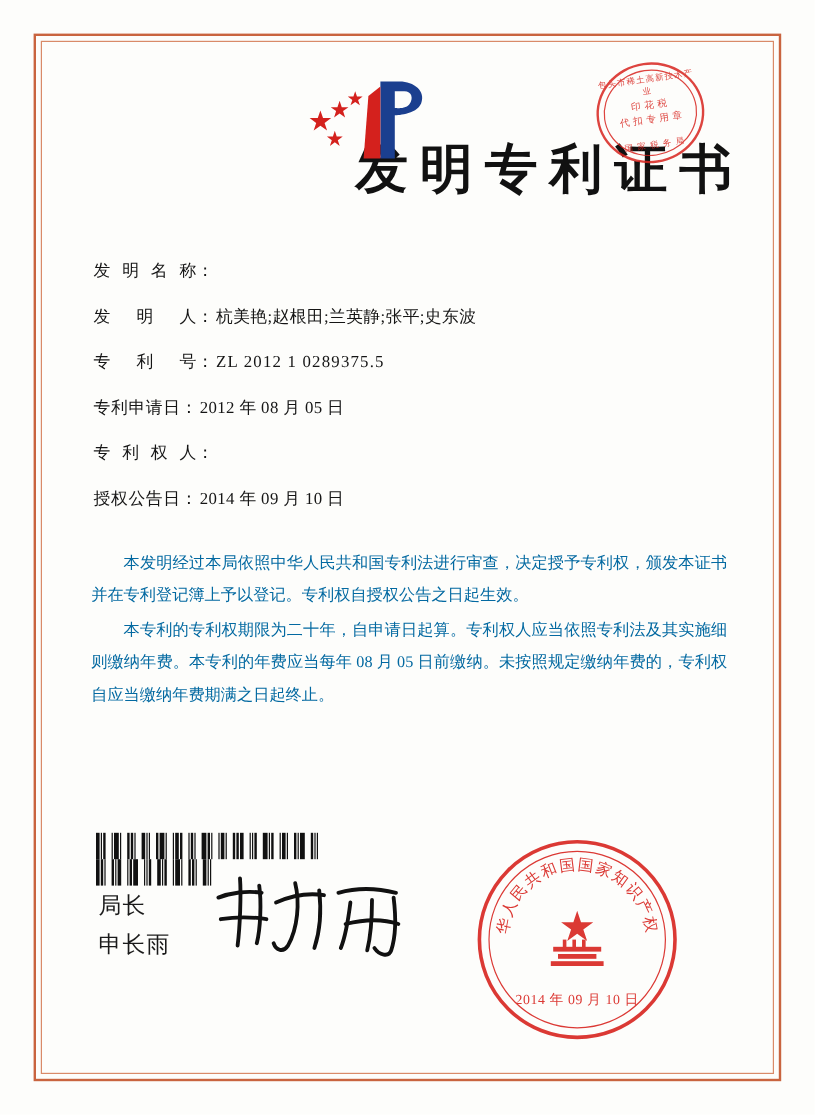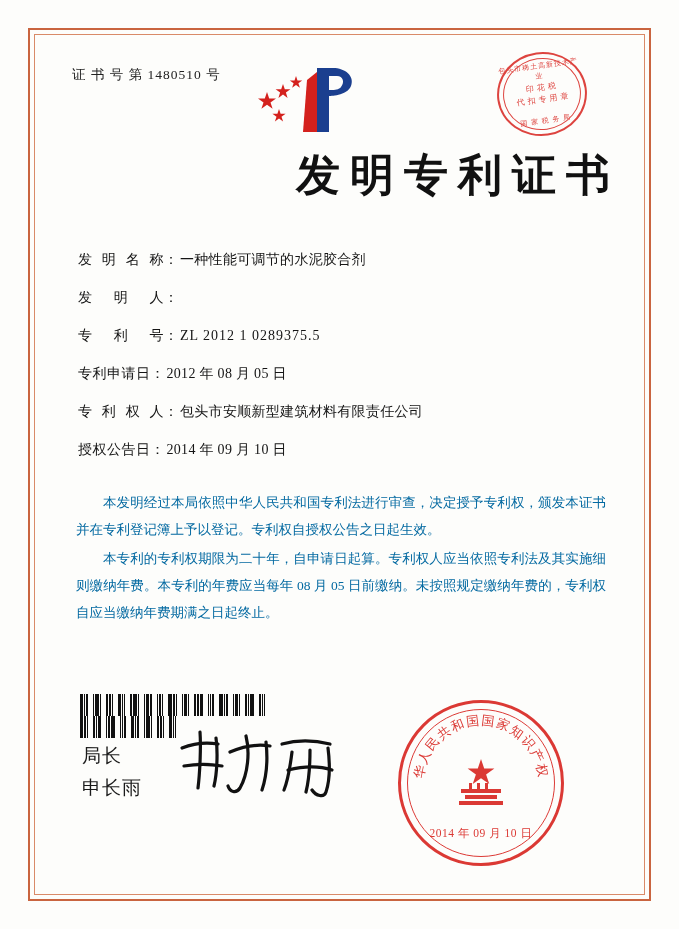--- a/index.html
+++ b/index.html
@@ -260,53 +260,51 @@
 </head>
 <body>
 
 <div class="page">
 
   <div class="border-outer"></div>
   <div class="border-inner"></div>
 
   <div class="content">
 
-    <div class="cert-no">证 书 号 第 1480510 号</div>
 
     <div class="title">发明专利证书</div>
 
     <div class="fields">
 
       <div class="field-row">
         <span class="field-label spread">发 明 名 称</span>
         <span>：</span>
-        <span class="field-value">一种性能可调节的水泥胶合剂</span>
       </div>
 
       <div class="field-row">
         <span class="field-label spread">发 明 人</span>
         <span>：</span>
+        <span class="field-value">杭美艳;赵根田;兰英静;张平;史东波</span>
       </div>
 
       <div class="field-row">
         <span class="field-label spread">专 利 号</span>
         <span>：</span>
         <span class="field-value mono-ish">ZL 2012 1 0289375.5</span>
       </div>
 
       <div class="field-row">
         <span class="field-label">专利申请日</span>
         <span>：</span>
         <span class="field-value">2012 年 08 月 05 日</span>
       </div>
 
       <div class="field-row">
         <span class="field-label spread">专 利 权 人</span>
         <span>：</span>
-        <span class="field-value">包头市安顺新型建筑材料有限责任公司</span>
       </div>
 
       <div class="field-row">
         <span class="field-label">授权公告日</span>
         <span>：</span>
         <span class="field-value">2014 年 09 月 10 日</span>
       </div>
 
     </div>
 

